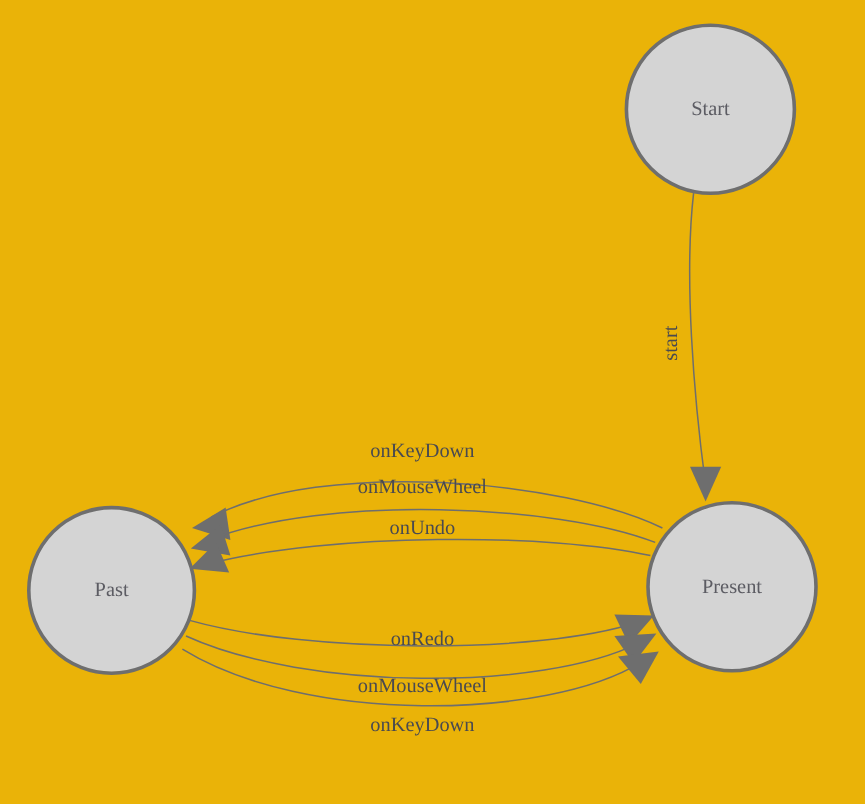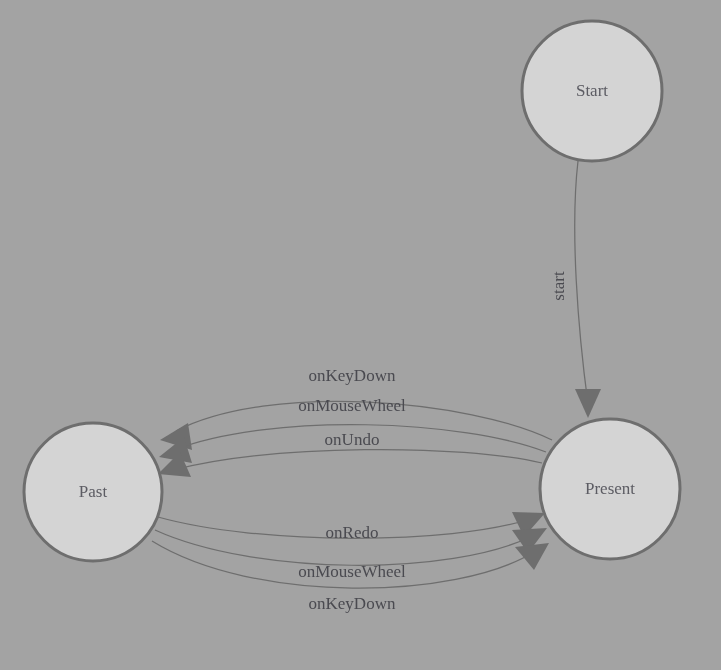--- a/index.html
+++ b/index.html
@@ -10,21 +10,21 @@
   body {
     width: 721px;
     height: 670px;
     overflow: hidden;
     font-family: "Liberation Serif", "DejaVu Serif", serif;
   }
   #diagram-root {
     position: relative;
     width: 721px;
     height: 670px;
-    background: #a3a3a3;
+    background: #eab308;
   }
   svg#state-machine {
     display: block;
     width: 721px;
     height: 670px;
   }
   .node-circle {
     fill: #d4d4d4;
     stroke: #6e6e6e;
     stroke-width: 3;

